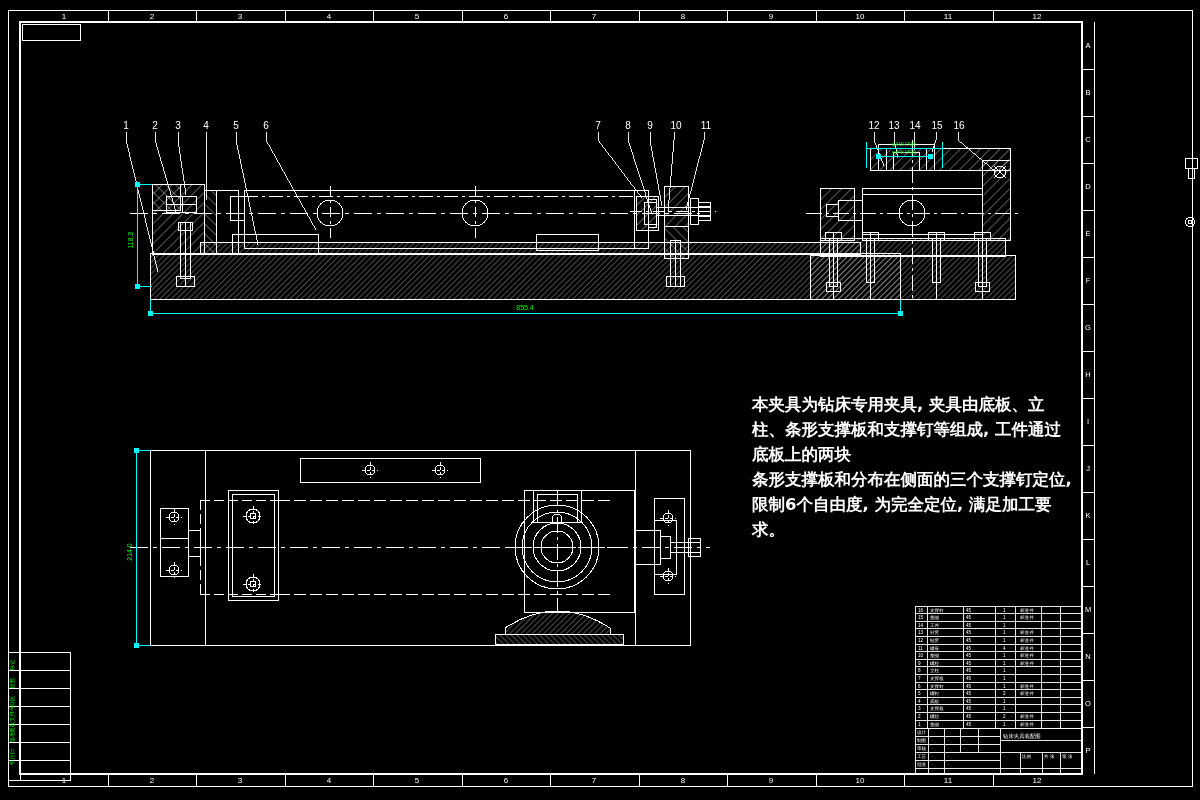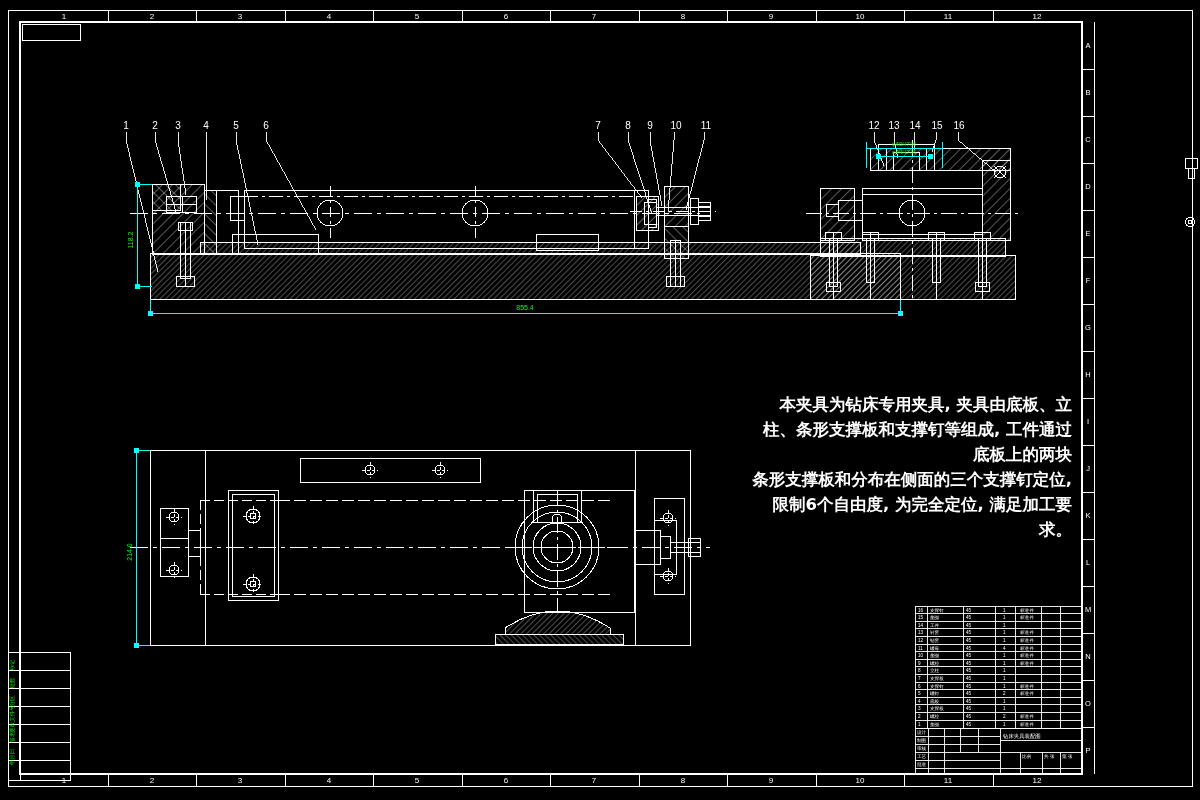--- a/index.html
+++ b/index.html
@@ -1,20 +1,20 @@
 <!DOCTYPE html>
 <html><head>
 <meta charset="utf-8">
 <style>
   html,body{margin:0;padding:0;background:#000;}
   body{width:1200px;height:800px;overflow:hidden;font-family:"Liberation Sans",sans-serif;}
   #stage{position:relative;width:1200px;height:800px;background:#000;}
   svg{position:absolute;top:0;left:0;}
   .note{position:absolute;color:#fff;font-family:"DejaVu Sans",sans-serif;font-weight:bold;
-        font-size:16.5px;line-height:25px;letter-spacing:0px;white-space:pre-line;text-align:right;}
+        font-size:16.5px;line-height:25px;letter-spacing:0px;white-space:pre-line;}
 </style>
 </head>
 <body>
 
 <div id="stage">
 
 <svg width="1200" height="800" viewBox="0 0 1200 800">
   <defs>
     <pattern id="hatchR" width="7" height="7" patternTransform="rotate(45)" patternUnits="userSpaceOnUse">
       <line x1="0" y1="0" x2="0" y2="7" stroke="#ffffff" stroke-width="0.7"></line>

